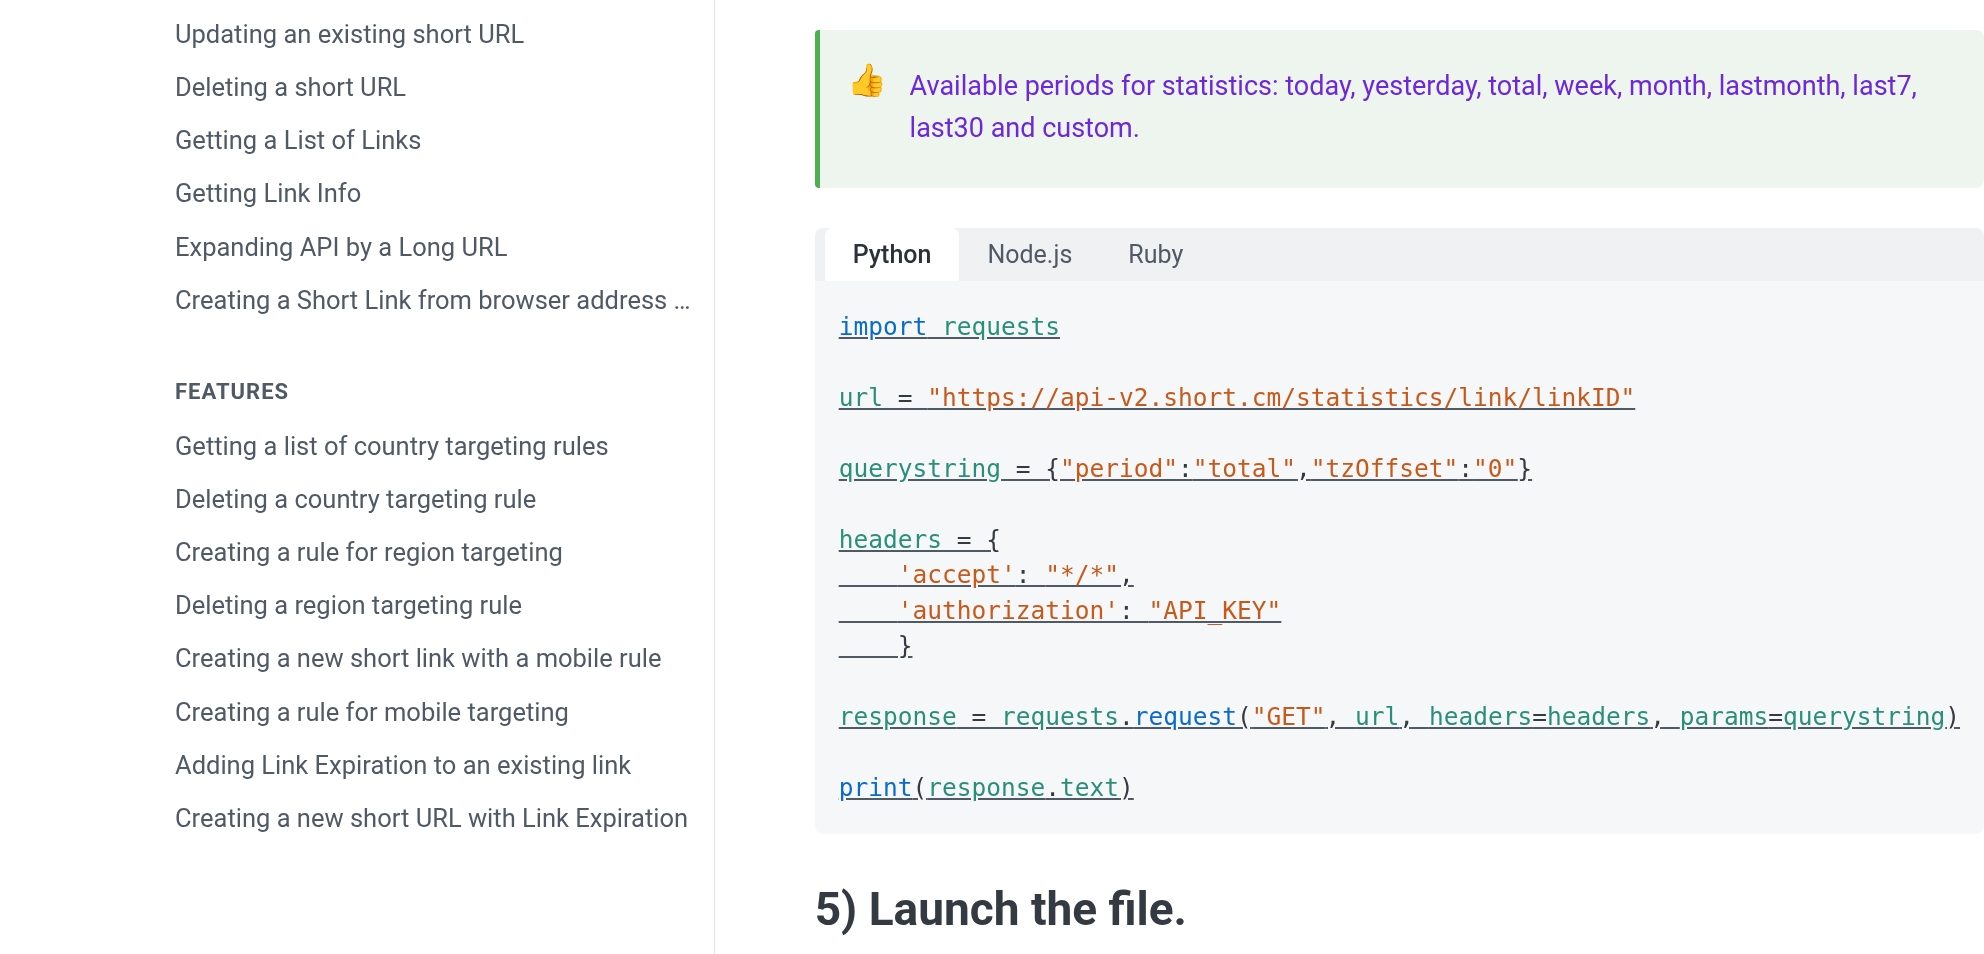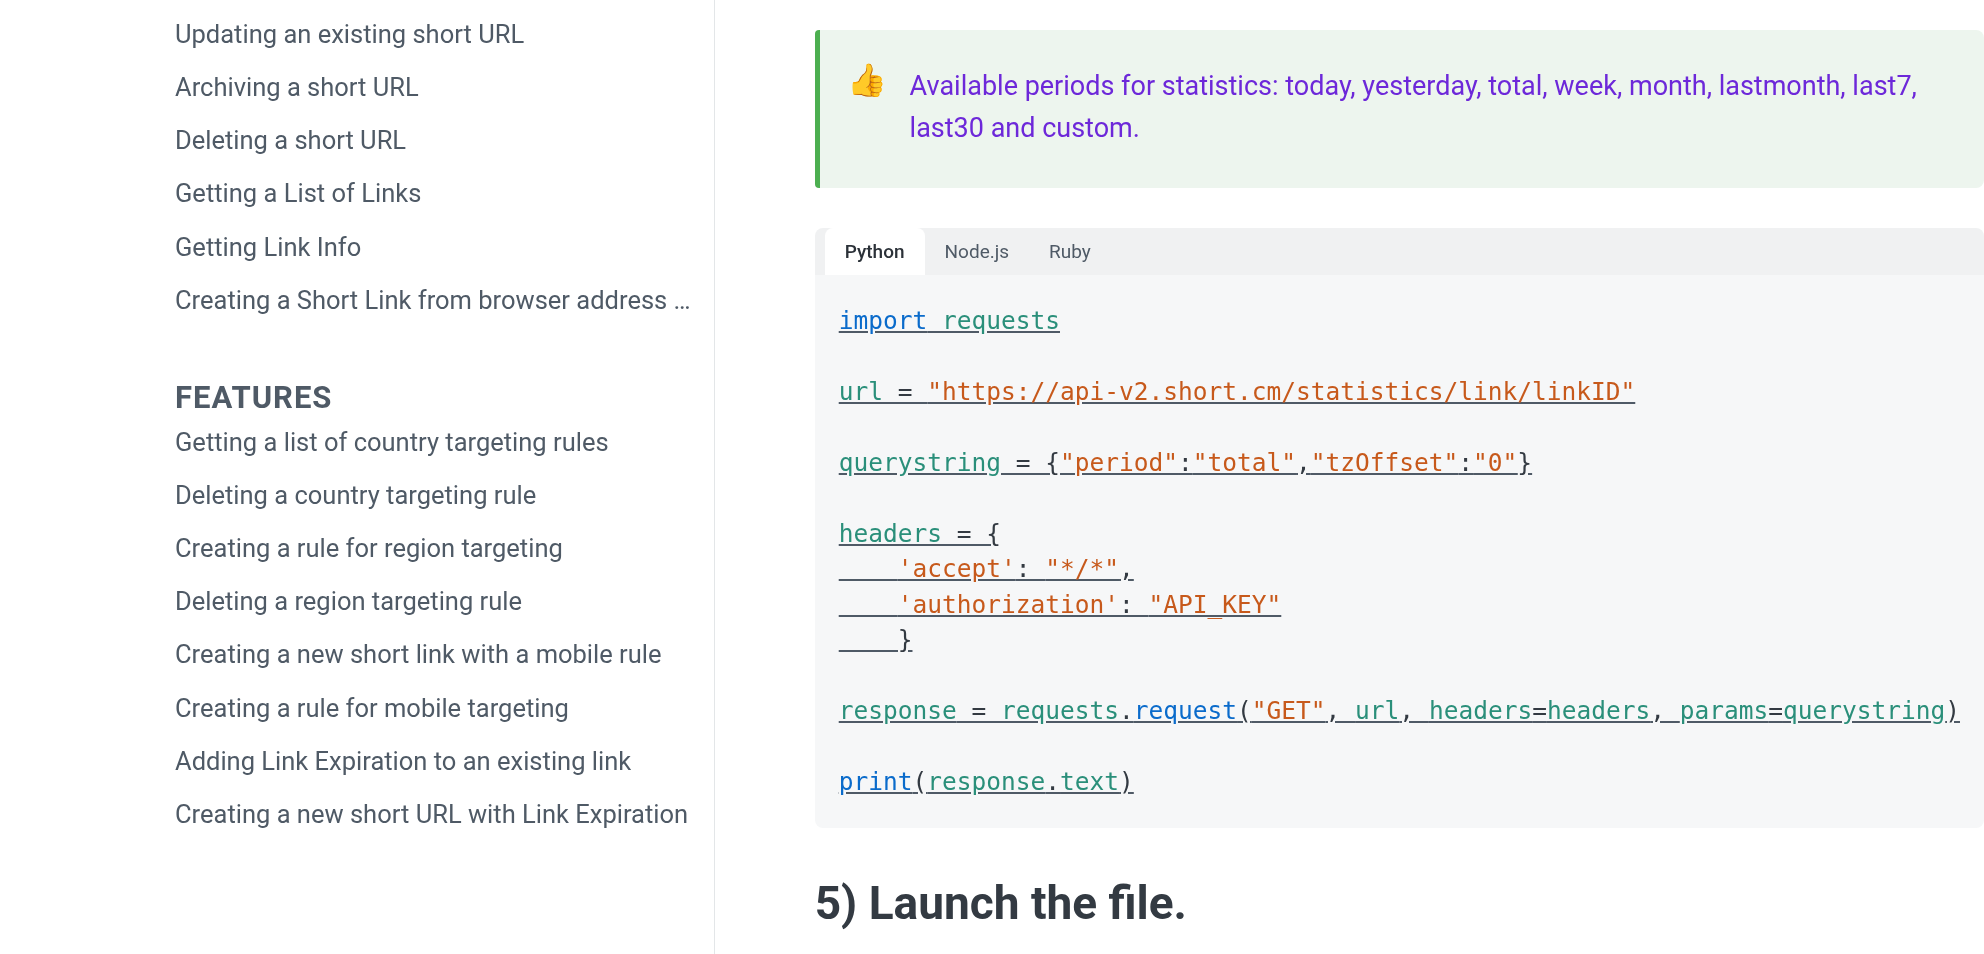--- a/index.html
+++ b/index.html
@@ -31,25 +31,26 @@
     font-size: 25.5px;
     color: #4f5a66;
     padding: 10px 0;
     cursor: pointer;
     white-space: nowrap;
     overflow: hidden;
     text-overflow: ellipsis;
     line-height: 1.3;
   }
   .section-heading {
-    font-size: 31px;
+    font-size: 22px;
     font-weight: 700;
     color: #4f5a66;
     letter-spacing: 1px;
     margin-top: 52px;
+    margin-bottom: 16px;
     text-transform: uppercase;
   }
   
   .main {
     flex: 1;
     padding: 30px 0 0 100px;
   }
   
   .callout {
     display: flex;
@@ -73,22 +74,22 @@
     line-height: 1.55;
   }
   
   .tabs {
     display: flex;
     background: #f0f1f2;
     border-radius: 8px 8px 0 0;
     padding: 0 10px;
   }
   .tab {
-    padding: 12px 20px;
-    font-size: 19px;
+    padding: 12px 28px;
+    font-size: 25px;
     color: #4f5a66;
     cursor: pointer;
   }
   .tab.active {
     background: #ffffff;
     color: #2b3138;
     font-weight: 500;
     border-radius: 8px 8px 0 0;
     position: relative;
     top: 0;
@@ -121,24 +122,24 @@
   .code-section-2 { margin-top: 20px; }
 </style>
 </head>
 <body>
 
 <div class="layout">
 
   <aside class="sidebar">
     <div class="sidebar-inner">
       <div class="nav-item">Updating an existing short URL</div>
-      <div class="nav-item">Archiving a short URL</div>
       <div class="nav-item">Deleting a short URL</div>
       <div class="nav-item">Getting a List of Links</div>
       <div class="nav-item">Getting Link Info</div>
+      <div class="nav-item">Expanding API by a Long URL</div>
       <div class="nav-item">Creating a Short Link from browser address bar</div>
 
       <div class="section-heading">FEATURES</div>
 
       <div class="nav-item">Getting a list of country targeting rules</div>
       <div class="nav-item">Deleting a country targeting rule</div>
       <div class="nav-item">Creating a rule for region targeting</div>
       <div class="nav-item">Deleting a region targeting rule</div>
       <div class="nav-item">Creating a new short link with a mobile rule</div>
       <div class="nav-item">Creating a rule for mobile targeting</div>

